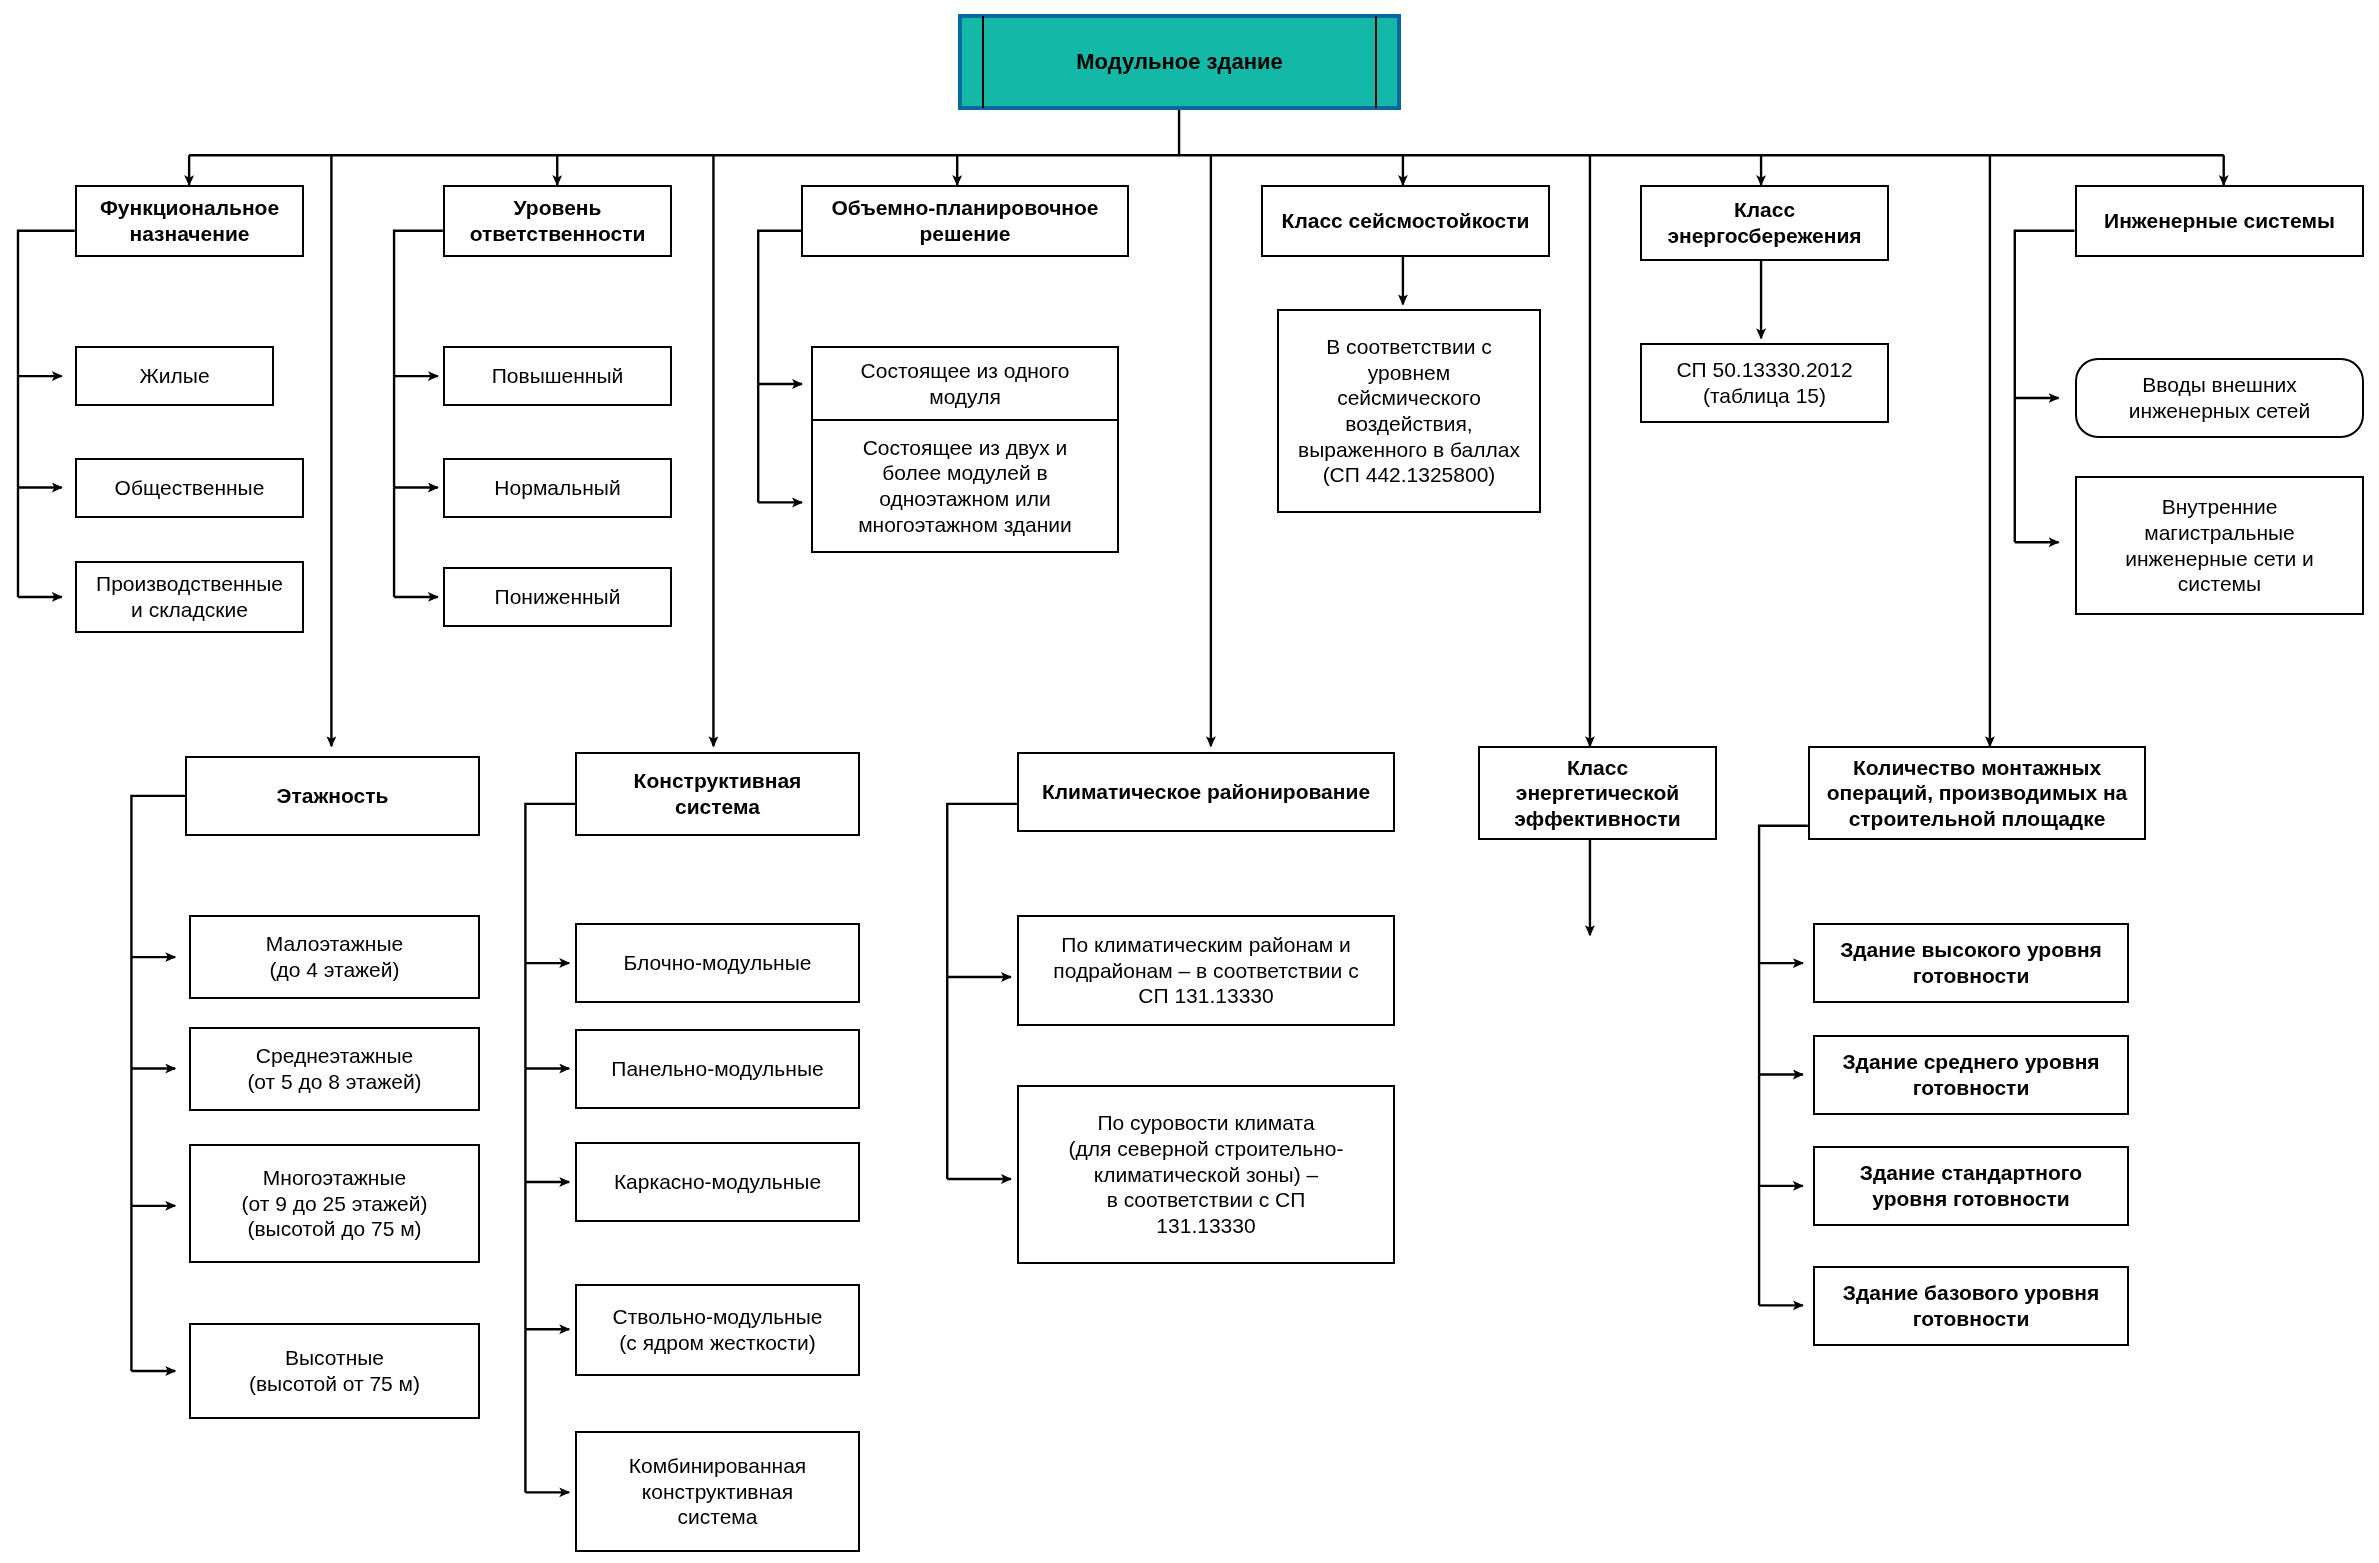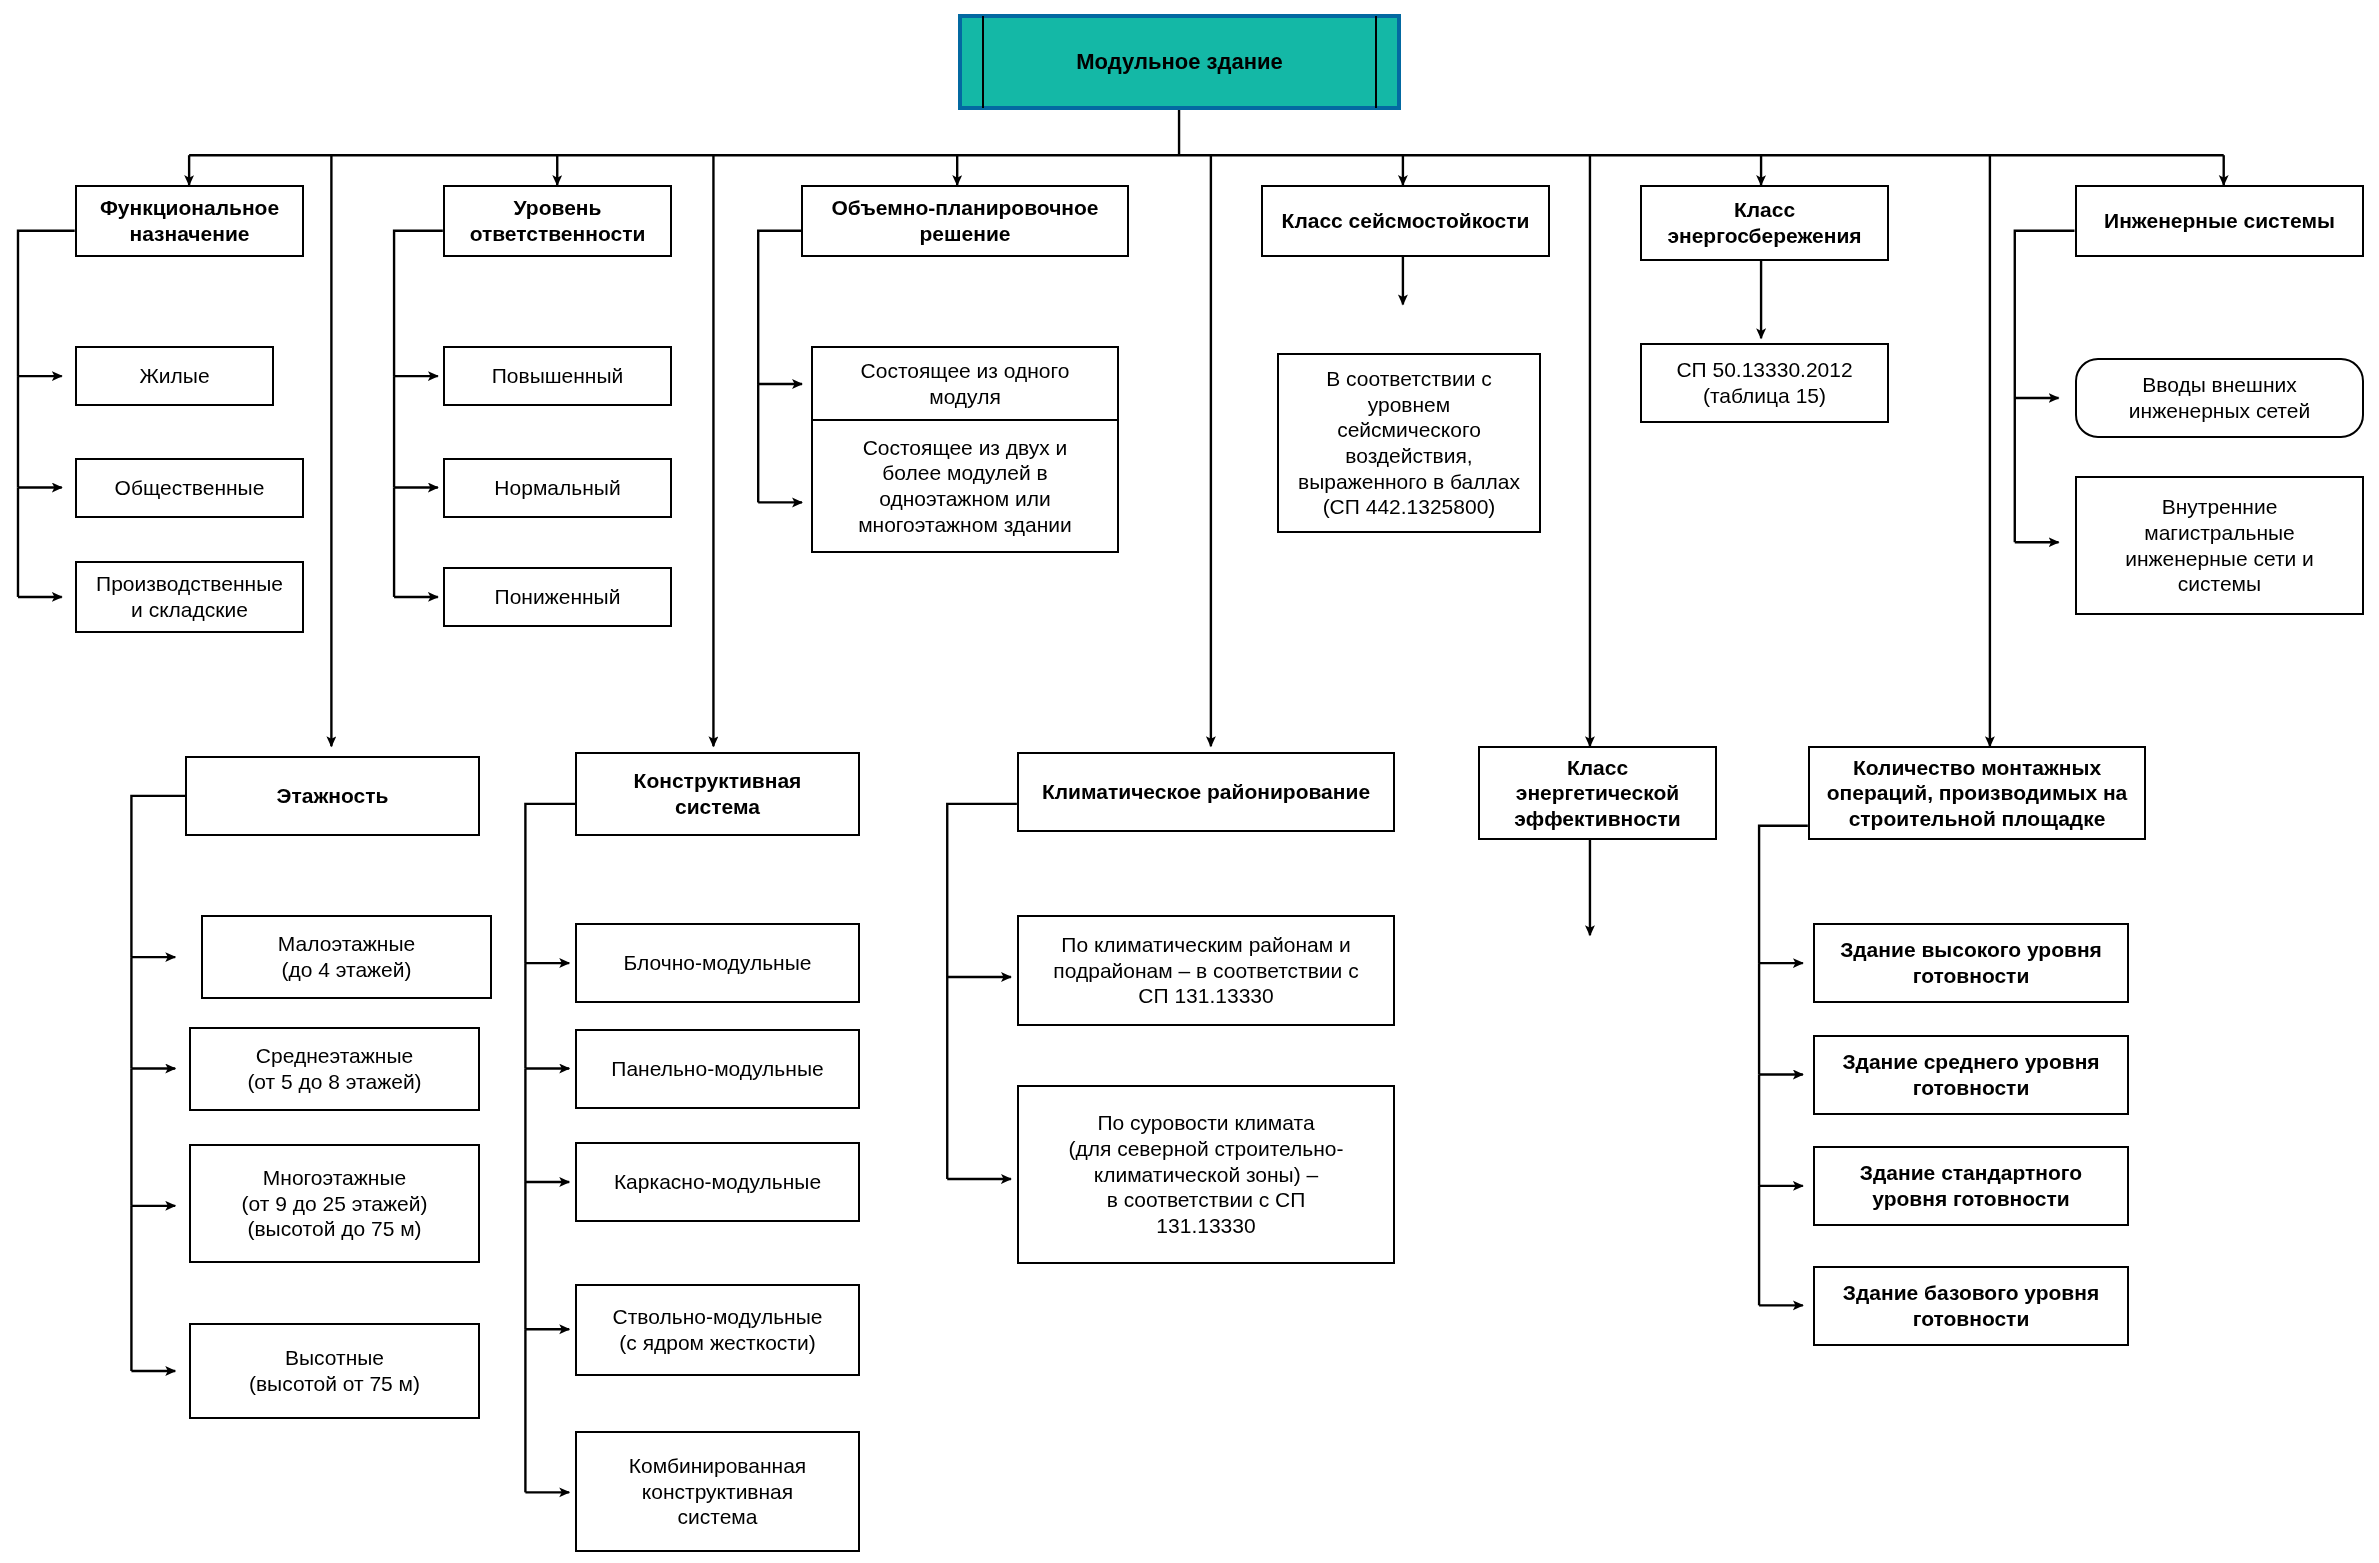--- a/index.html
+++ b/index.html
@@ -160,21 +160,21 @@
   <div class="node leaf" style="left:811px;top:419px;width:308px;height:134px;">
     <span>Состоящее из двух и
 более модулей в
 одноэтажном или
 многоэтажном здании</span>
     </div>
 
   <div class="node cat" style="left:1261px;top:185px;width:289px;height:72px;">
     <span>Класс сейсмостойкости</span>
     </div>
-  <div class="node leaf" style="left:1277px;top:309px;width:264px;height:180px;margin-top:44px;">
+  <div class="node leaf" style="left:1277px;top:309px;width:264px;height:204px;">
     <span>В соответствии с
 уровнем
 сейсмического
 воздействия,
 выраженного в баллах
 (СП 442.1325800)</span>
     </div>
 
   <div class="node cat" style="left:1640px;top:185px;width:249px;height:76px;">
     <span>Класс
@@ -195,21 +195,21 @@
   <div class="node leaf" style="left:2075px;top:476px;width:289px;height:139px;">
     <span>Внутренние
 магистральные
 инженерные сети и
 системы</span>
     </div>
 
   <div class="node cat" style="left:185px;top:756px;width:295px;height:80px;">
     <span>Этажность</span>
     </div>
-  <div class="node leaf" style="left:189px;top:915px;width:291px;height:84px;margin-left:12px;">
+  <div class="node leaf" style="left:189px;top:915px;width:291px;height:84px;">
     <span>Малоэтажные
 (до 4 этажей)</span>
     </div>
   <div class="node leaf" style="left:189px;top:1027px;width:291px;height:84px;">
     <span>Среднеэтажные
 (от 5 до 8 этажей)</span>
     </div>
   <div class="node leaf" style="left:189px;top:1144px;width:291px;height:119px;">
     <span>Многоэтажные
 (от 9 до 25 этажей)

